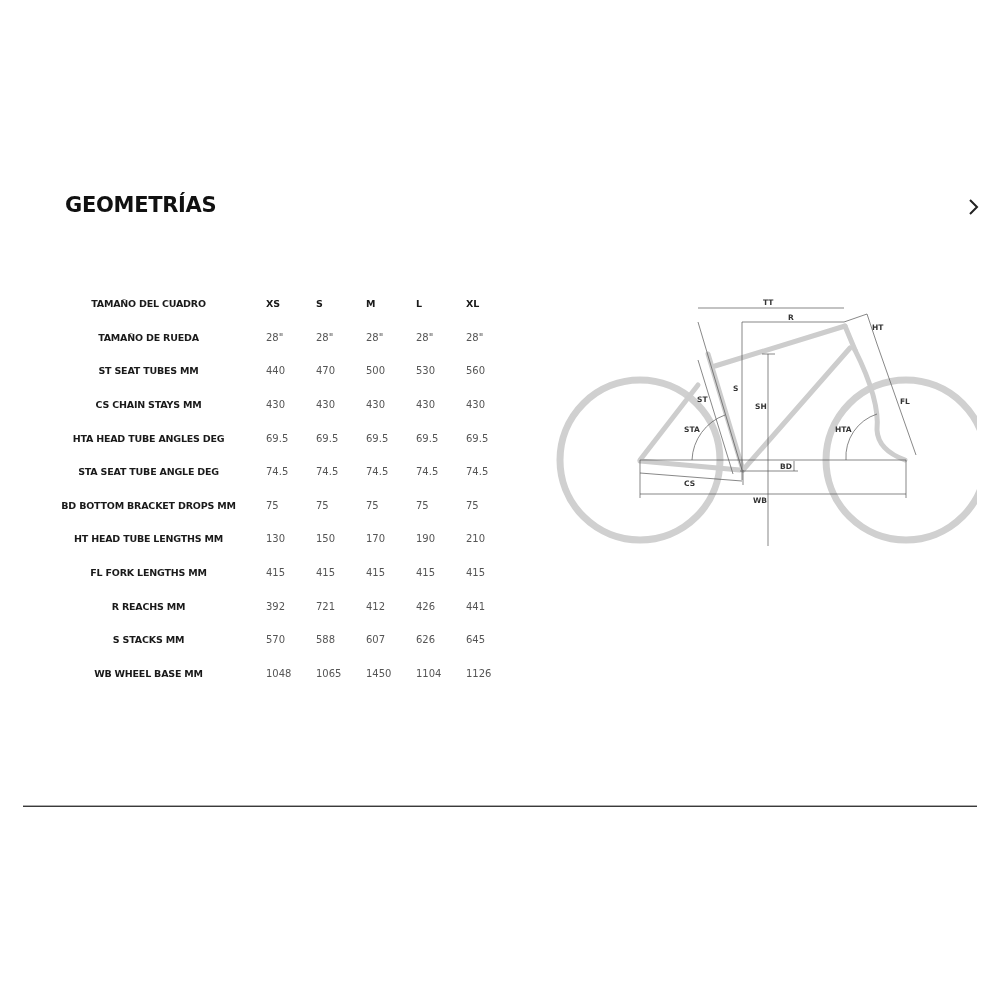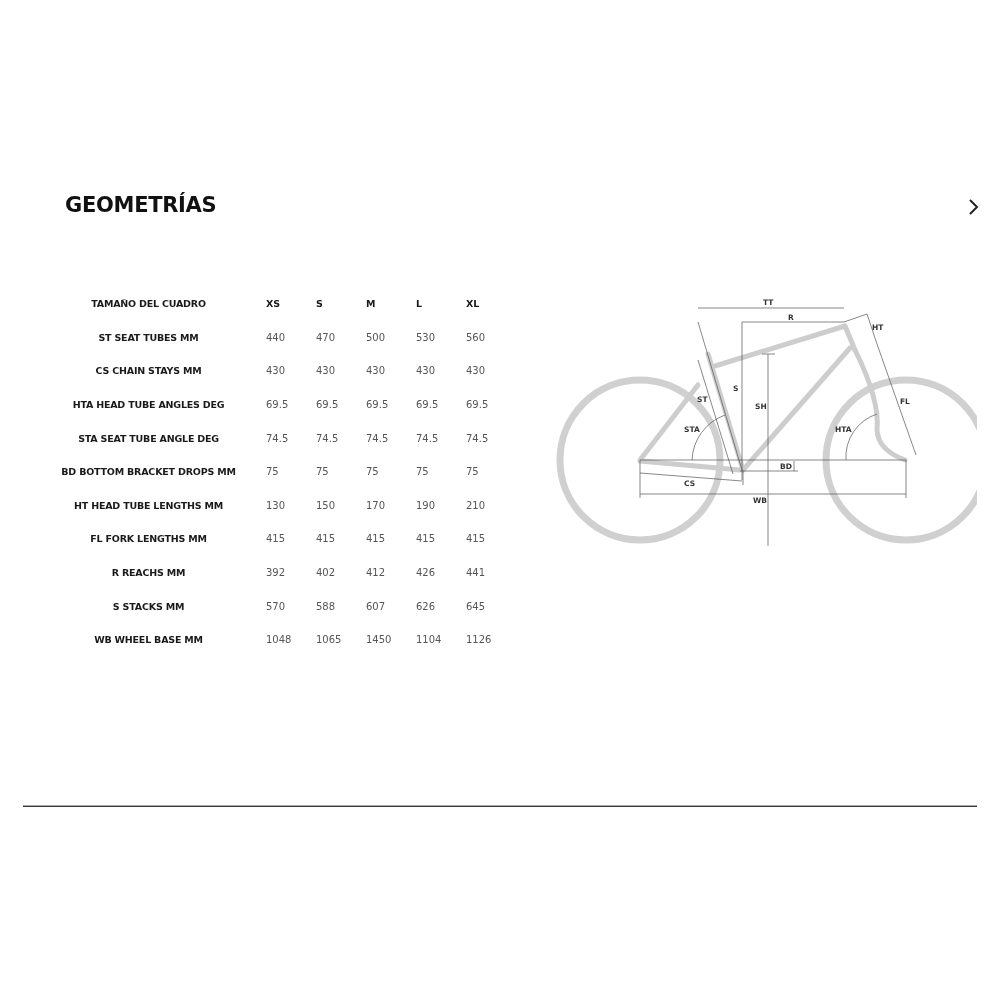--- a/index.html
+++ b/index.html
@@ -30,20 +30,28 @@
 
 <table class="geo-table">
   <tbody>
       <tr class="head">
     <td class="label">TAMAÑO DEL CUADRO</td>
     <td class="val">XS</td>
     <td class="val">S</td>
     <td class="val">M</td>
     <td class="val">L</td>
     <td class="val">XL</td>
+  </tr>
+  <tr>
+    <td class="label">TAMAÑO DE RUEDA</td>
+    <td class="val">28"</td>
+    <td class="val">28"</td>
+    <td class="val">28"</td>
+    <td class="val">28"</td>
+    <td class="val">28"</td>
   </tr>
   <tr>
     <td class="label">ST SEAT TUBES MM</td>
     <td class="val">440</td>
     <td class="val">470</td>
     <td class="val">500</td>
     <td class="val">530</td>
     <td class="val">560</td>
   </tr>
   <tr>
@@ -90,21 +98,21 @@
     <td class="label">FL FORK LENGTHS MM</td>
     <td class="val">415</td>
     <td class="val">415</td>
     <td class="val">415</td>
     <td class="val">415</td>
     <td class="val">415</td>
   </tr>
   <tr>
     <td class="label">R REACHS MM</td>
     <td class="val">392</td>
-    <td class="val">402</td>
+    <td class="val">721</td>
     <td class="val">412</td>
     <td class="val">426</td>
     <td class="val">441</td>
   </tr>
   <tr>
     <td class="label">S STACKS MM</td>
     <td class="val">570</td>
     <td class="val">588</td>
     <td class="val">607</td>
     <td class="val">626</td>

